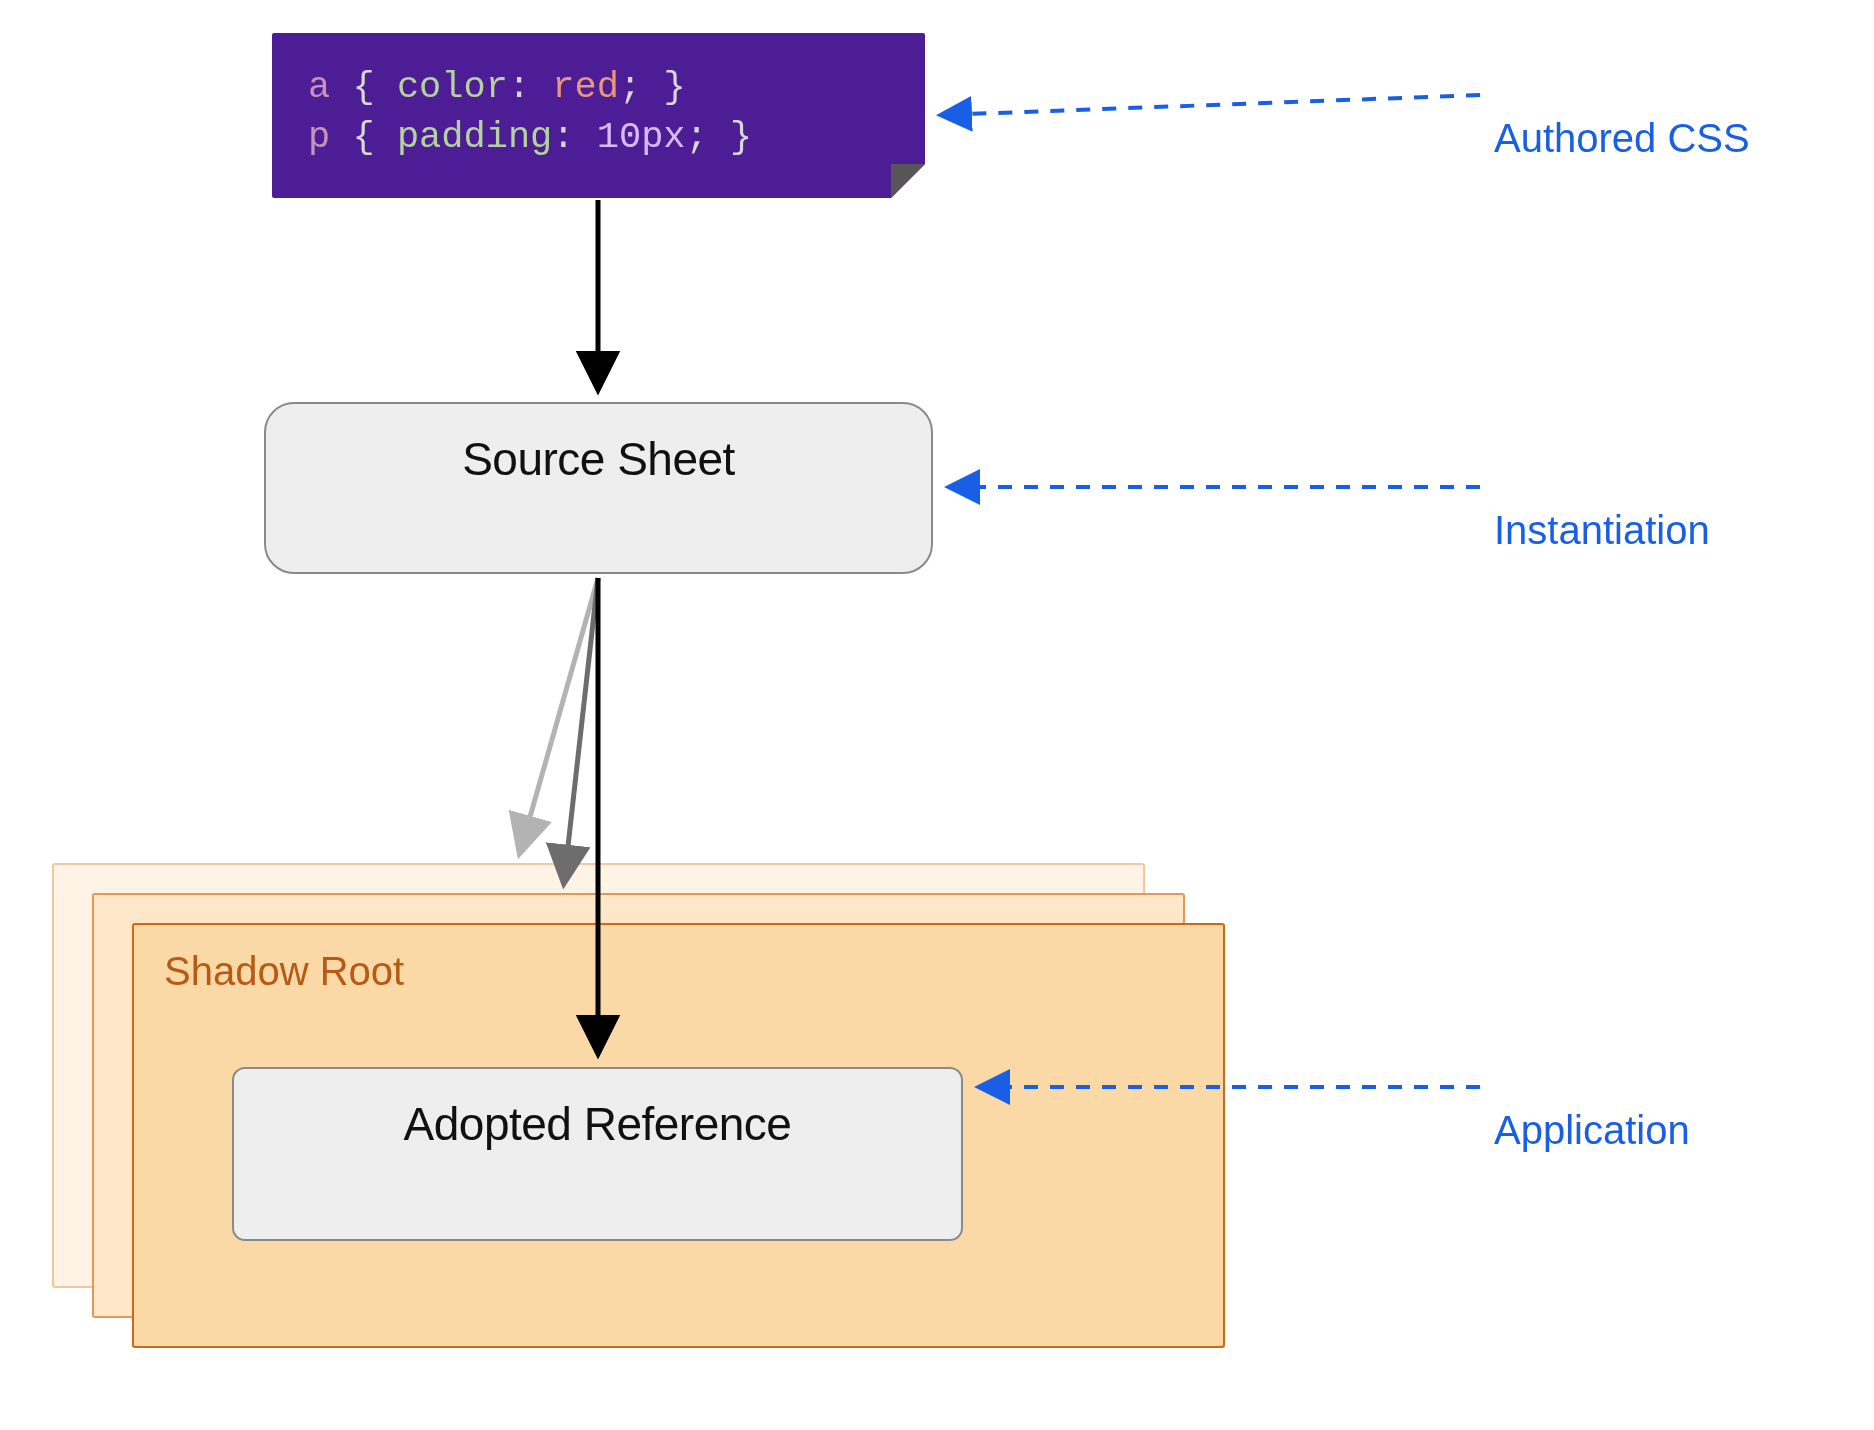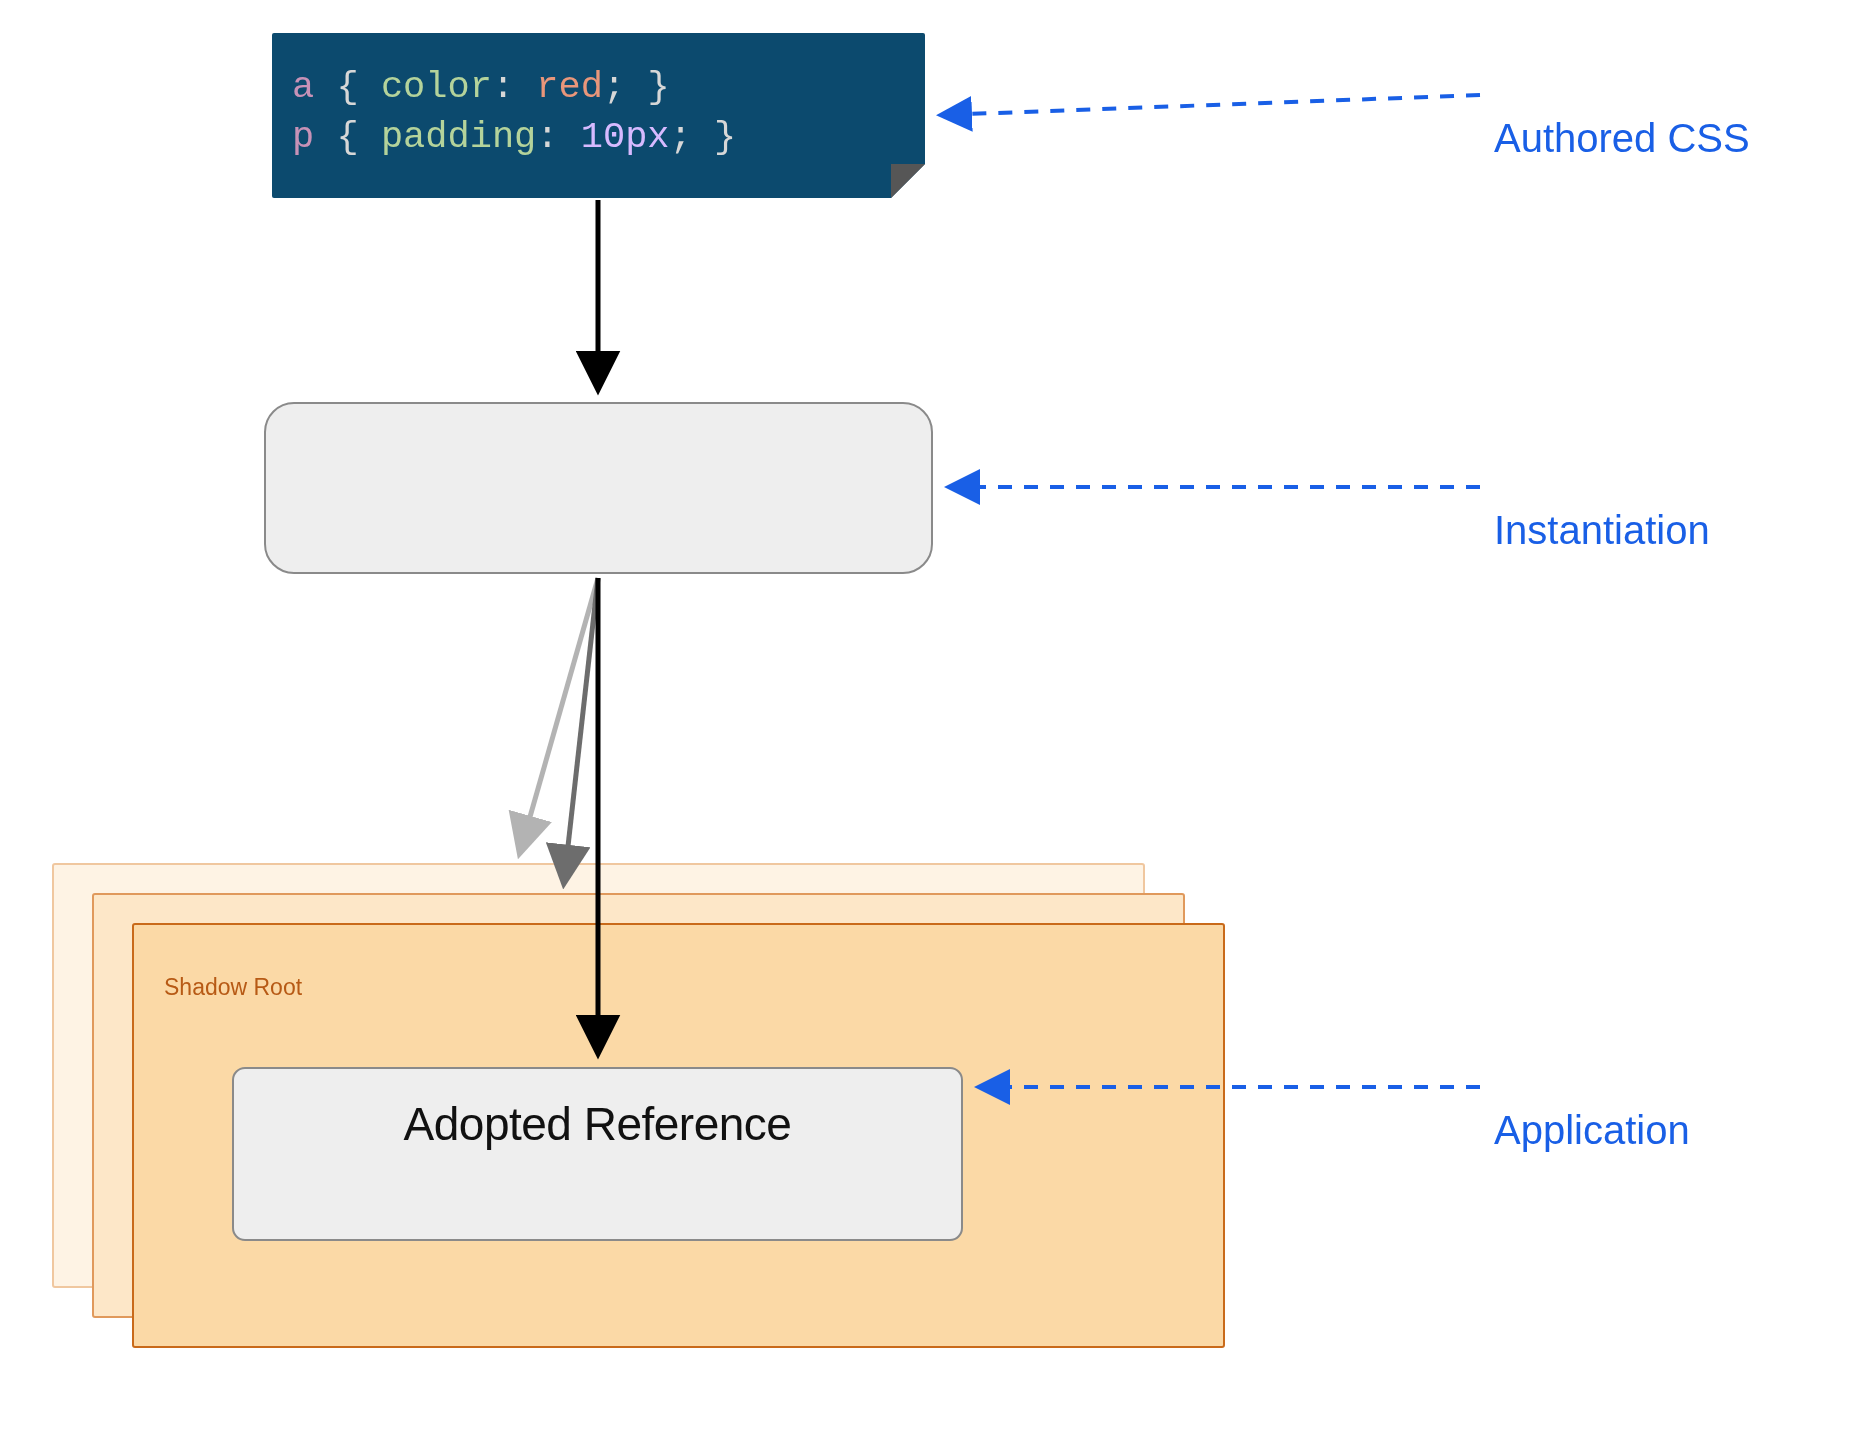--- a/index.html
+++ b/index.html
@@ -6,23 +6,23 @@
   html, body {
     margin: 0; padding: 0;
     width: 1874px; height: 1430px;
     background: #ffffff;
     font-family: -apple-system, BlinkMacSystemFont, "Segoe UI", Helvetica, Arial, sans-serif;
     position: relative;
   }
   .mono { font-family: "SFMono-Regular", Consolas, "Liberation Mono", Menlo, Courier, monospace; }
   .code-box {
     position: absolute;
-    background: #0c4a6e;
+    background: #4c1d95;
     color: #ddd;
-    padding: 30px 36px 34px 20px;
+    padding: 30px 36px 34px 36px;
     font-size: 37px;
     line-height: 1.35;
     border-radius: 2px;
   }
   .code-box .fold {
     position: absolute;
     right: 0; bottom: 0;
     width: 0; height: 0;
     border-style: solid;
     border-width: 0 0 34px 34px;
@@ -66,22 +66,21 @@
 
   .shadow-stack { position: absolute; }
   .shadow-layer {
     position: absolute;
     border: 2.5px solid;
     border-radius: 3px;
   }
   .shadow-label {
     position: absolute;
     color: #b75a15;
-    font-size: 23px;
-    margin-top: 25px;
+    font-size: 40px;
   }
 
   .ann-label {
     position: absolute;
     color: #195fe6;
     font-size: 40px;
     white-space: nowrap;
     margin-top: 46px;
   }
 
@@ -116,20 +115,21 @@
     <span> </span>
     <span class="tok-val-num">10px</span><span class="tok-semi">;</span>
     <span> </span>
     <span class="tok-brace">}</span>
   </div>
   <div class="fold"></div>
   <div class="fold2"></div>
 </div>
 
 <div class="rounded-box" style="left:264px; top:402px; width:669px; height:172px;">
+  <div class="box-title">Source Sheet</div>
 </div>
 
 <div class="shadow-stack" style="left:52px; top:863px; width:1180px; height:480px;">
   <div class="shadow-layer" style="left:0px;  top:0px;  width:1093px; height:425px; border-color:#f0c79f; background:#fef3e4;"></div>
   <div class="shadow-layer" style="left:40px; top:30px; width:1093px; height:425px; border-color:#e0995c; background:#fde7c8;"></div>
   <div class="shadow-layer" style="left:80px; top:60px; width:1093px; height:425px; border-color:#c96a1a; background:#fbd9a6;">
     <div class="shadow-label" style="left:30px; top:24px;">Shadow Root</div>
   </div>
 </div>
 

